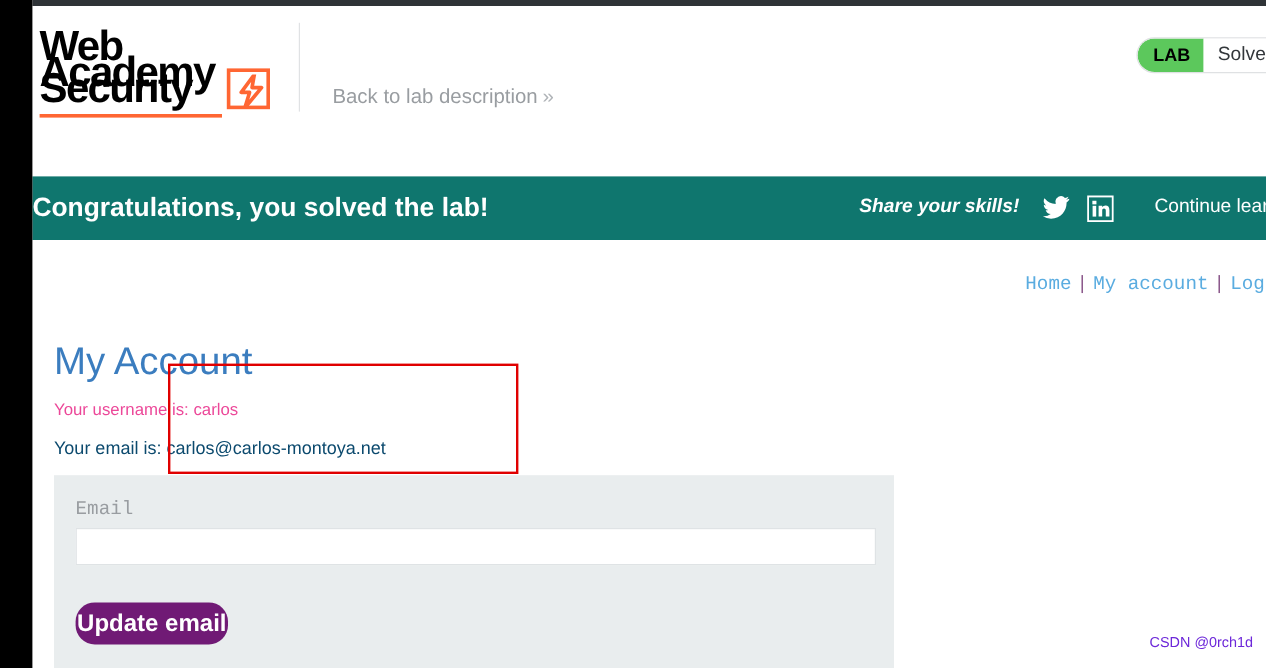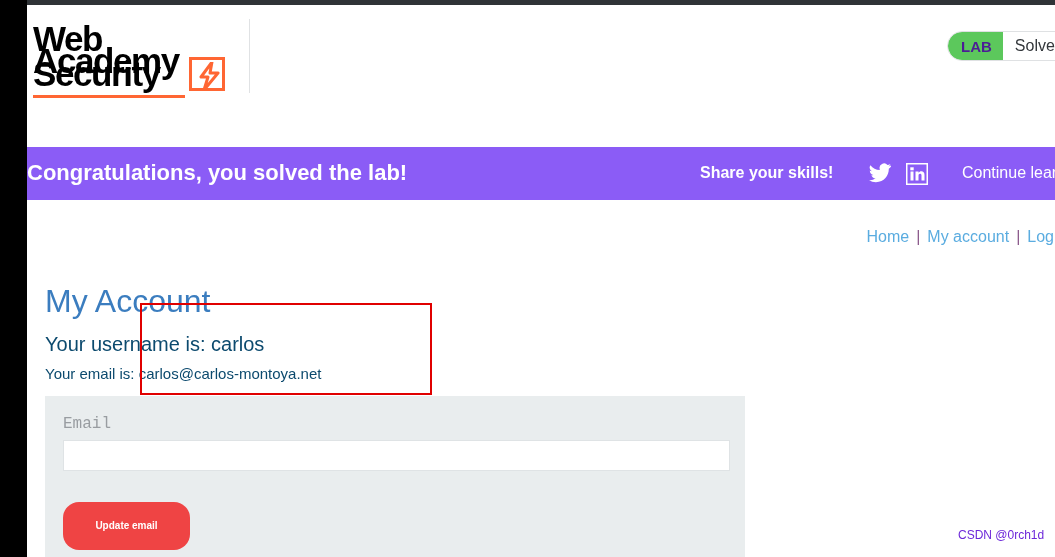--- a/index.html
+++ b/index.html
@@ -60,65 +60,65 @@
   }
   .back-link .chev { font-size: 17px; margin-left: 4px; color:#b0b4b8; }
 
   .lab-status {
     position: absolute; left: 920px; top: 26px; height: 30px;
     display: flex; align-items: stretch;
     border: 1px solid #dfe1e3; border-radius: 15px 4px 4px 15px;
     background: #ffffff; overflow: hidden;
   }
   .lab-status .tag {
-    background: #5cc85c; color: #4c1d95; font-weight: 700; font-size: 15px;
+    background: #5cc85c; color: #000000; font-weight: 700; font-size: 15px;
     padding: 0 11px 0 13px; display: flex; align-items: center;
     border-radius: 15px 0 0 15px;
   }
   .lab-status .state {
     color: #33373b; font-size: 16px; padding: 0 14px 0 12px;
     display: flex; align-items: center; background:#ffffff;
   }
 
   
   .banner {
     position: absolute; left: 27px; top: 147px; width: 1028px; height: 53px;
-    background: #8b5cf6; color: #ffffff;
+    background: #0f766e; color: #ffffff;
   }
   .banner-title {
     position: absolute; left: 0px; top: 13px;
     font-size: 22px; font-weight: 700; color: #ffffff; white-space: nowrap;
   }
   .banner-share {
-    position: absolute; left: 673px; top: 17px;
-    font-size: 16px; font-weight: 700; color: #ffffff; white-space: nowrap;
+    position: absolute; left: 689px; top: 17px;
+    font-size: 16px; font-weight: 700; color: #ffffff; white-space: nowrap; font-style: italic;
   }
   .icon-tw { position: absolute; left: 841px; top: 16px; width: 24px; height: 22px; }
   .icon-li { position: absolute; left: 879px; top: 16px; width: 22px; height: 22px; }
   .banner-continue {
     position: absolute; left: 935px; top: 17px;
     font-size: 16px; color: #ffffff; white-space: nowrap;
   }
 
   
   .topnav {
     position: absolute; right: 1px; top: 228px;
     font-size: 16px; white-space: nowrap;
   }
-  .topnav a { color: #5aace0; text-decoration: none; }
+  .topnav a { color: #5aace0; text-decoration: none; font-family: Liberation Mono, monospace; }
   .topnav .sep { color: #8c5a8c; margin: 0 7px; }
 
   
   .page-title {
     position: absolute; left: 45px; top: 283px;
     font-size: 32px; color: #3b7dbf; font-weight: 400;
   }
   .info-line1 {
     position: absolute; left: 45px; top: 333px;
-    font-size: 20px; color: #0c4a6e;
+    font-size: 14px; color: #ec4899;
   }
   .info-line2 {
     position: absolute; left: 45px; top: 365px;
     font-size: 15px; color: #0c4a6e;
   }
 
   
   .annotation-box {
     position: absolute; left: 140px; top: 303px; width: 292px; height: 92px;
     border: 2px solid #e00000; background: transparent; z-index: 20;
@@ -134,24 +134,24 @@
     font-size: 16px; color: #999da1; font-family: Liberation Mono, monospace;
   }
   .form-input {
     position: absolute; left: 18px; top: 440px; width: 667px; height: 31px;
     background: #ffffff; border: 1px solid #dfe3e5; outline: none;
     font-size: 15px; color: #34383c; padding: 0 8px;
     font-family: "Liberation Sans", sans-serif;
   }
   .form-input-pos { top: 44px; }
   .btn-update {
-    position: absolute; left: 18px; top: 106px; width: 127px; height: 48px;
-    background: #ef4444; color: #ffffff; border: none; border-radius: 16px;
-    font-family: "Liberation Sans", sans-serif;
-    font-size: 10px; font-weight: 700; cursor: pointer; line-height: 32px;
+    position: absolute; left: 18px; top: 106px; width: 127px; height: 35px;
+    background: #701a75; color: #ffffff; border: none; border-radius: 16px;
+    font-family: "Liberation Sans", sans-serif;
+    font-size: 20px; font-weight: 700; cursor: pointer; line-height: 32px;
     text-align: center; padding: 0;
   }
 
   
   .watermark {
     position: absolute; left: 958px; top: 528px;
     font-size: 12px; color: #6d28d9; white-space: nowrap;
   }
 </style>
 </head>
@@ -170,20 +170,23 @@
       <div class="logo-bolt-box">
         <svg width="24" height="28" viewBox="0 0 24 28" aria-hidden="true">
           <path d="M14 0 L3 15 L10 15 L6 28 L20 11 L12 11 Z" fill="none" stroke="#ff6633" stroke-width="3" stroke-linejoin="round"></path>
         </svg>
       </div>
     </div>
 
     <div class="header-divider"></div>
 
 
+    <div class="back-link">
+      <span>Back to lab description</span><span class="chev">»</span>
+    </div>
 
     <div class="lab-status">
       <div class="tag">LAB</div>
       <div class="state">Solved</div>
     </div>
   </div>
 
   <div class="banner">
     <div class="banner-title">Congratulations, you solved the lab!</div>
     <div class="banner-share">Share your skills!</div>

